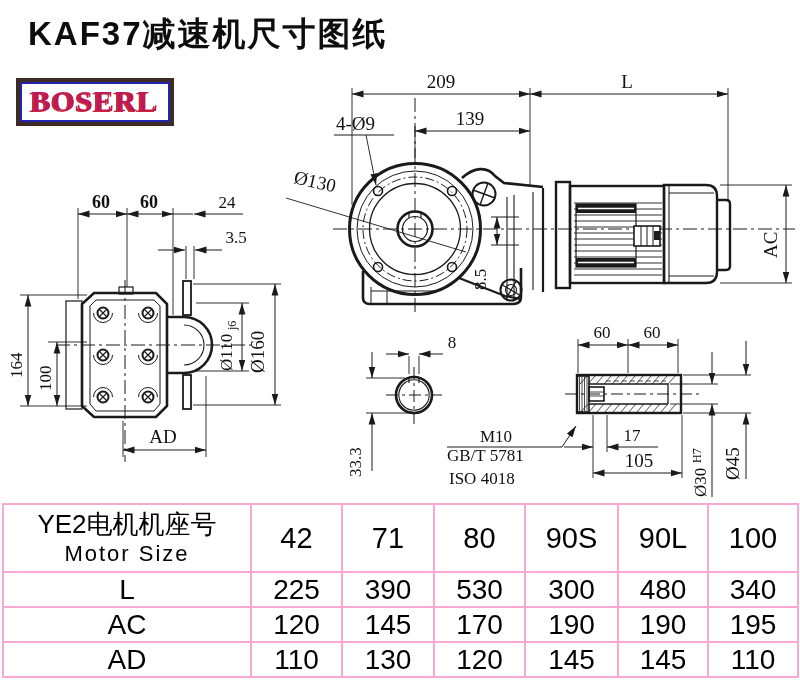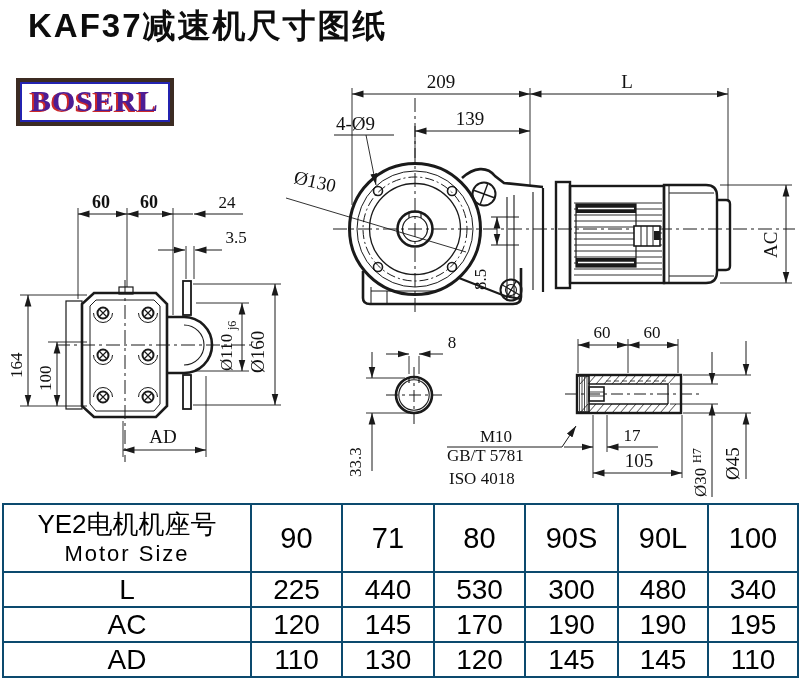--- a/index.html
+++ b/index.html
@@ -1,32 +1,32 @@
 <!DOCTYPE html>
 <html><head>
 <meta charset="utf-8">
 <style>
   html,body{margin:0;padding:0;background:#fff;}
   #page{position:relative;width:800px;height:680px;background:#ffffff;overflow:hidden;
         font-family:"Liberation Sans",sans-serif;color:#111;}
-  #title{position:absolute;left:28px;top:4px;font-size:33px;font-weight:bold;
+  #title{position:absolute;left:28px;top:12px;font-size:33px;font-weight:bold;
          letter-spacing:2px;color:#0d0d0d;white-space:nowrap;}
   #logo{position:absolute;left:16px;top:78px;border:4px solid #3c2b22;background:#fff;}
   #logo .inner{display:block;border:2px solid #2323b0;padding:0px 9px 2px 9px;}
   #logo .txt{font-family:"Liberation Serif",serif;font-weight:bold;font-size:30px;
-             color:#4c1d95;text-shadow:-2px 1px 0 #cc2a2a;letter-spacing:1px;}
+             color:#be185d;text-shadow:-2px 1px 0 #cc2a2a;letter-spacing:1px;}
   svg text{fill:#111;}
   .dt{font-family:"Liberation Serif",serif;font-size:17px;}
   .dtl{font-family:"Liberation Serif",serif;font-size:19px;}
   .dtb{font-family:"Liberation Serif",serif;font-size:18px;font-weight:bold;}
   .dts{font-family:"Liberation Serif",serif;font-size:12px;}
   
   #spec{position:absolute;left:2px;top:503px;width:795px;border-collapse:collapse;
         table-layout:fixed;}
-  #spec th,#spec td{border:2px solid #0c4a6e;text-align:center;vertical-align:middle;
+  #spec th,#spec td{border:2px solid #f9a8d4;text-align:center;vertical-align:middle;
         padding:0;font-weight:normal;color:#000;}
   #spec tr.hdr th{height:66px;}
   #spec tr.row th,#spec tr.row td{height:33px;font-size:28px;}
   .hcn{font-size:26px;line-height:1.2;}
   .hen{font-family:Liberation Sans, sans-serif;font-size:22px;letter-spacing:2px;}
   .colnum{font-size:29px;}
 </style>
 </head>
 <body>
 
@@ -276,31 +276,31 @@
         <col style="width:93px">
         <col style="width:90px">
         <col style="width:90px">
     </colgroup>
     <tbody>
         <tr class="hdr">
       <th>
         <div class="hcn">YE2电机机座号</div>
         <div class="hen">Motor Size</div>
       </th>
-      <th class="colnum">90</th>
+      <th class="colnum">42</th>
       <th class="colnum">71</th>
       <th class="colnum">80</th>
       <th class="colnum">90S</th>
       <th class="colnum">90L</th>
       <th class="colnum">100</th>
     </tr>
     <tr class="row">
       <th>L</th>
       <td>225</td>
-      <td>440</td>
+      <td>390</td>
       <td>530</td>
       <td>300</td>
       <td>480</td>
       <td>340</td>
     </tr>
     <tr class="row">
       <th>AC</th>
       <td>120</td>
       <td>145</td>
       <td>170</td>

